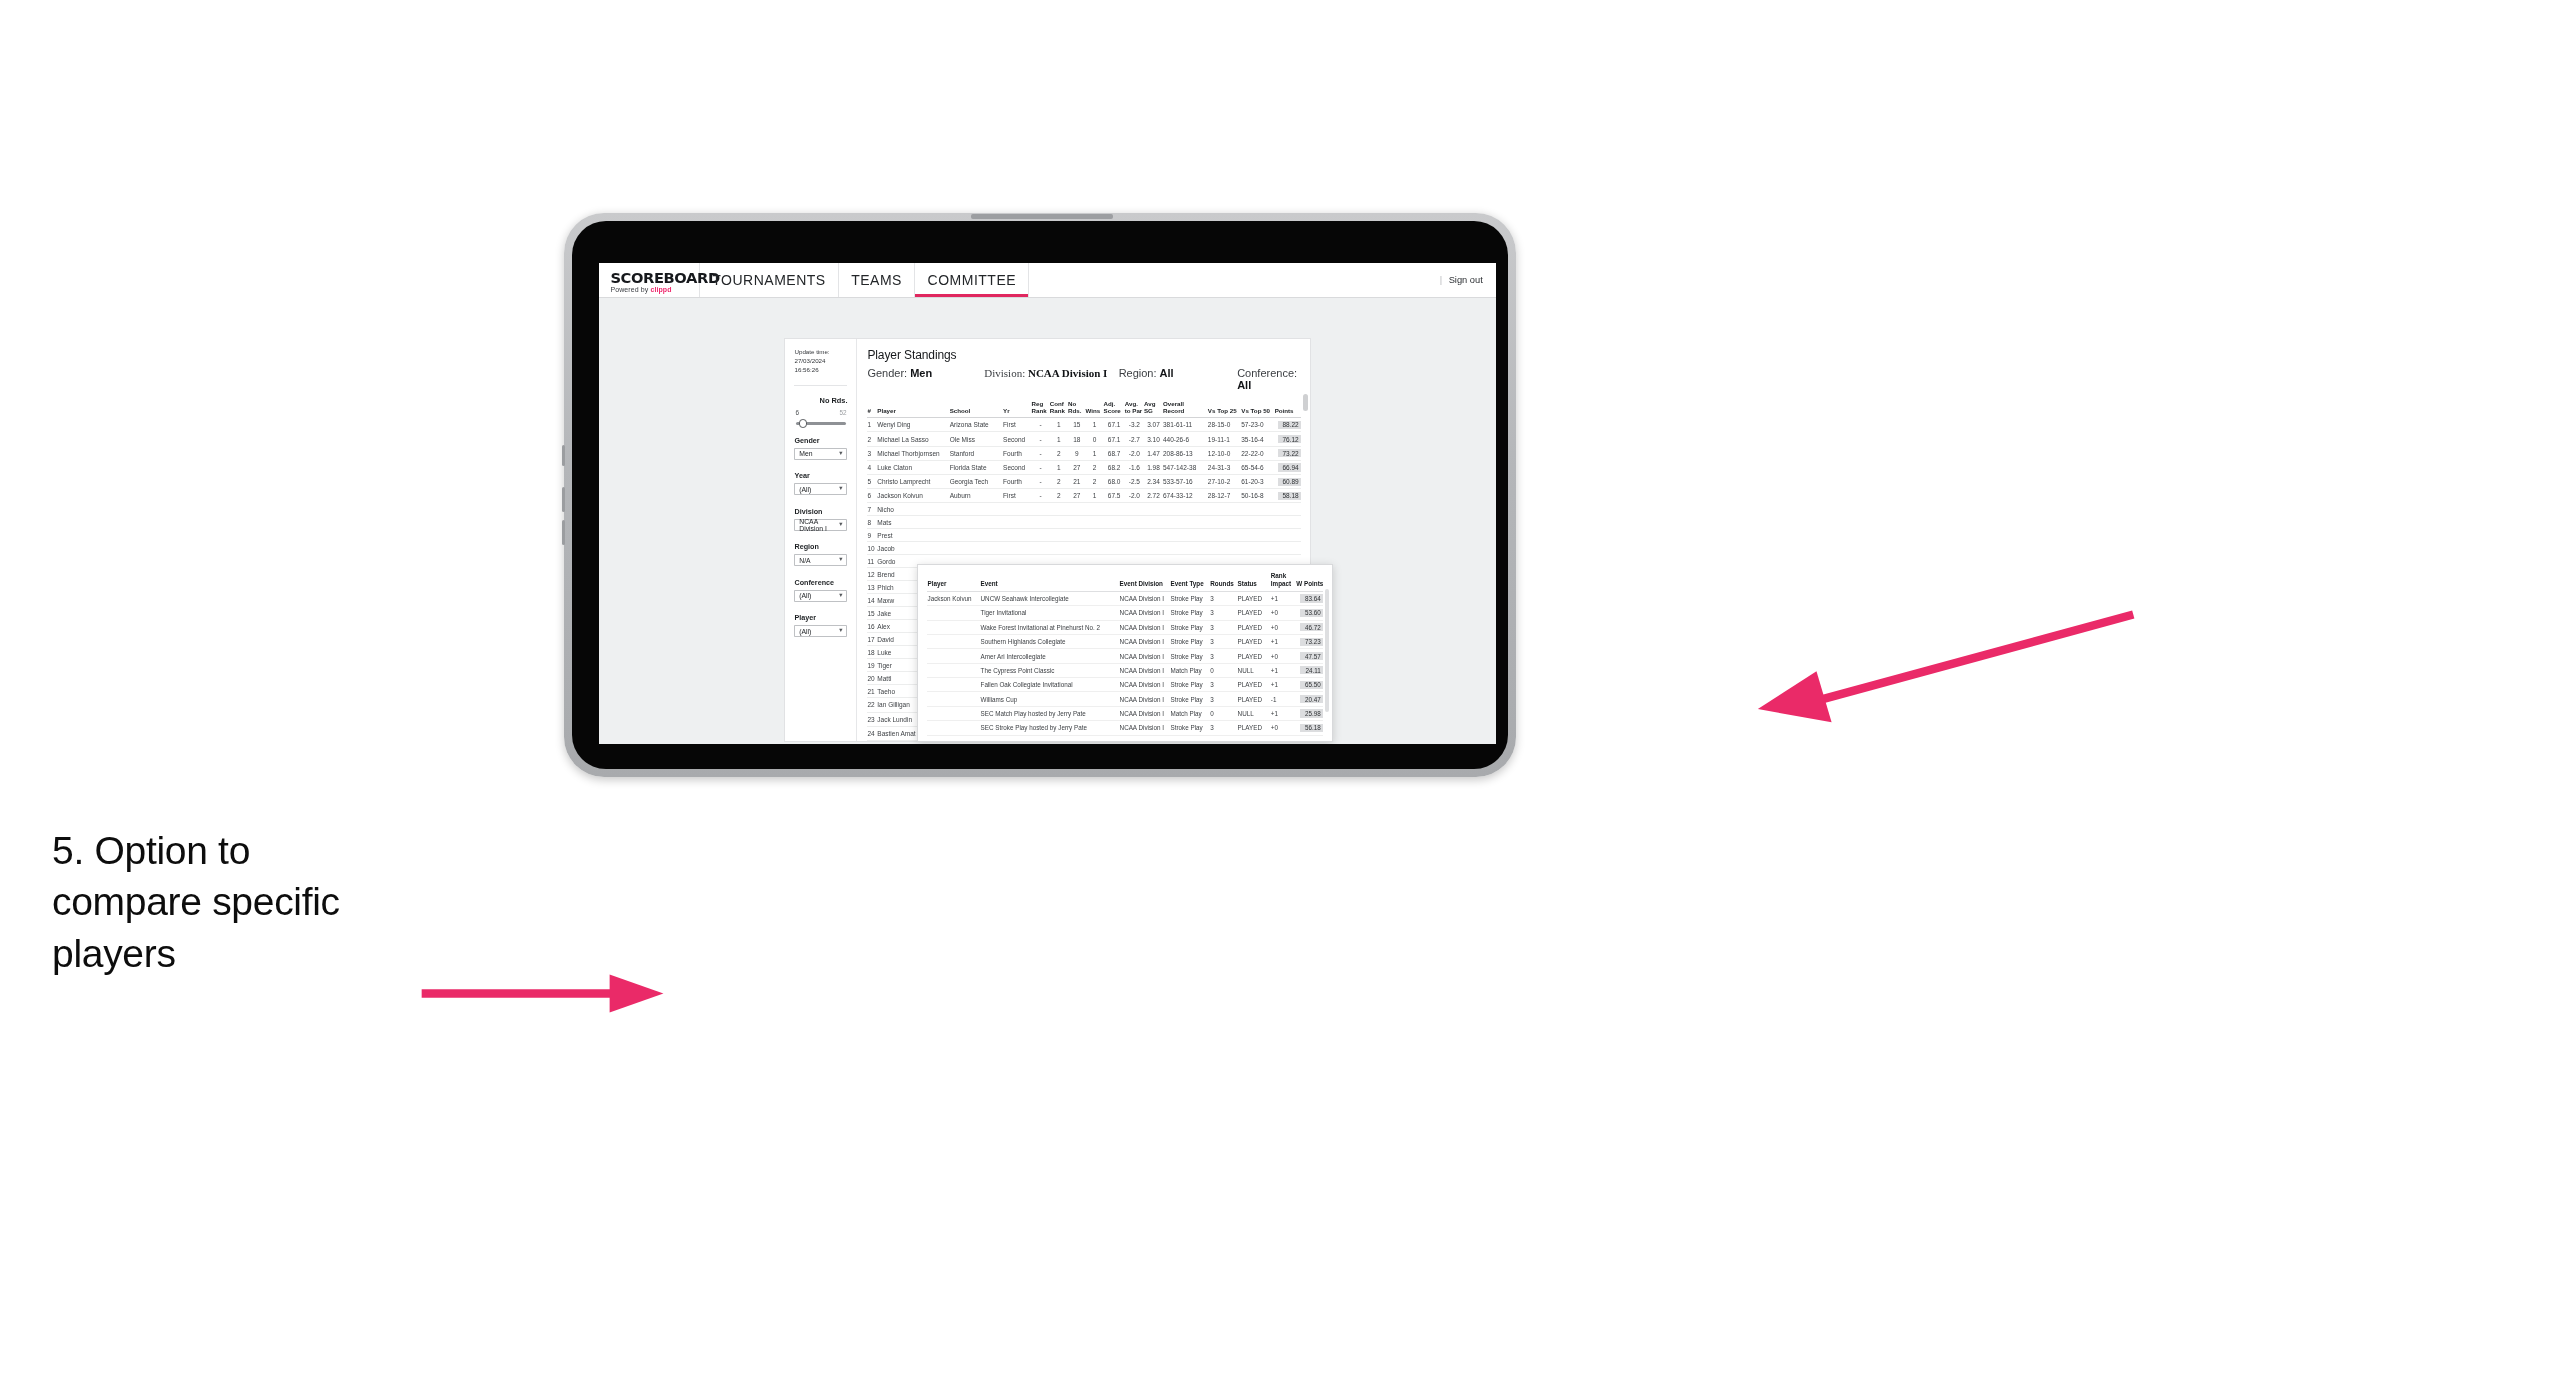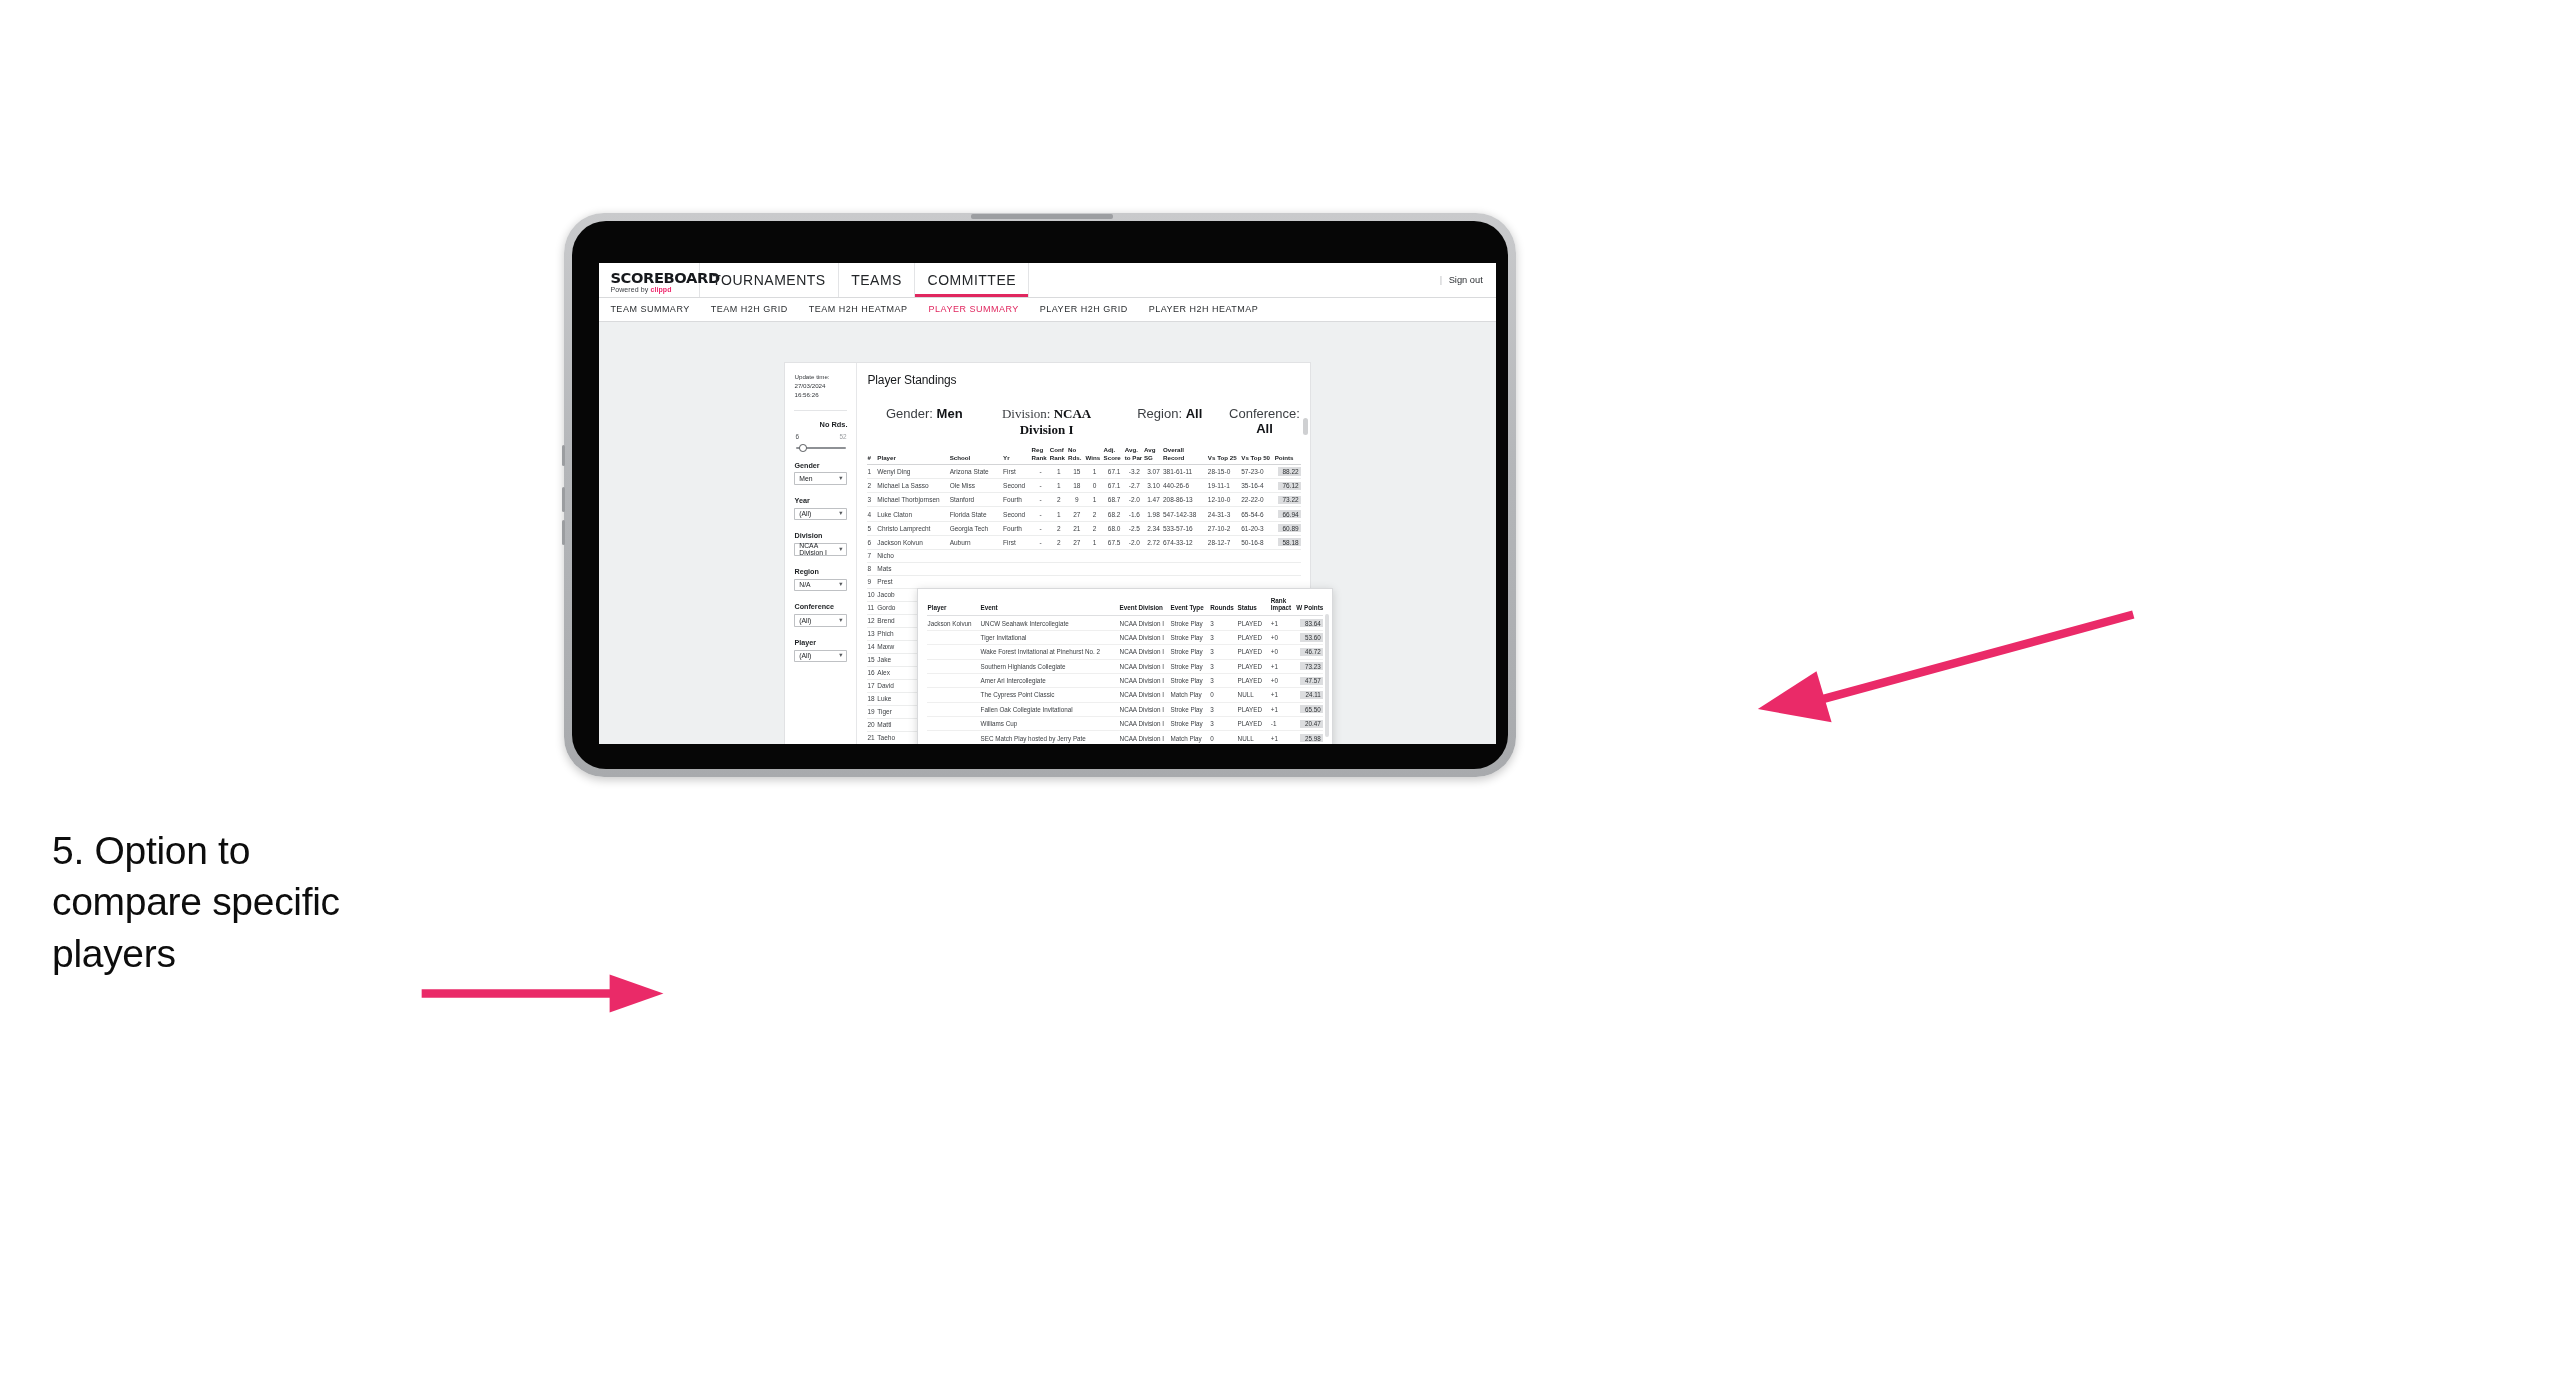--- a/index.html
+++ b/index.html
@@ -148,21 +148,21 @@
   }
   .caret { font-size: 5.7px; color: #55585c; line-height: 1; }
 
   
   .main { flex: 1; padding: 9.5px 8.5px 0 10.4px; min-width: 0; position: relative; }
   .title {
     font-size: 12px; font-weight: 400; color: #16181b;
     letter-spacing: -0.1px;
   }
   .meta {
-    display: flex; margin-top: 19px; font-size: 13px; color: #3b3e42; text-align: center;
+    display: flex; margin-top: 5px; font-size: 11px; color: #3b3e42;
   }
   .meta b { color: #111316; font-weight: 700; }
   .meta > div:nth-child(1) { width: 140px; }
   .meta > div:nth-child(2) { width: 161px; font-family: Liberation Serif, serif; }
   .meta > div:nth-child(3) { width: 142px; }
 
   
   table.stand { width: 100%; border-collapse: collapse; margin-top: 8.5px; }
   table.stand th {
     font-size: 6.2px; font-weight: 700; color: #1a1d20;
@@ -279,28 +279,20 @@
             <div class="navitem active">
               <span>COMMITTEE</span>
             </div>
             <div class="navitem nav-spacer"></div>
             <div class="nav-right">
               <span class="nav-sep">|</span>
               <span>Sign out</span>
             </div>
           </div>
 
-          <div class="subnav">
-            <div class="subitem">TEAM SUMMARY</div>
-            <div class="subitem">TEAM H2H GRID</div>
-            <div class="subitem">TEAM H2H HEATMAP</div>
-            <div class="subitem active">PLAYER SUMMARY</div>
-            <div class="subitem">PLAYER H2H GRID</div>
-            <div class="subitem">PLAYER H2H HEATMAP</div>
-          </div>
 
           <div class="dash-wrap">
             <div class="dash">
 
               <div class="dash-body">
 
                 <div class="sidebar">
                   <div class="upd-label">
                     <div>Update time:</div>
                     <div>27/03/2024 16:56:26</div>

